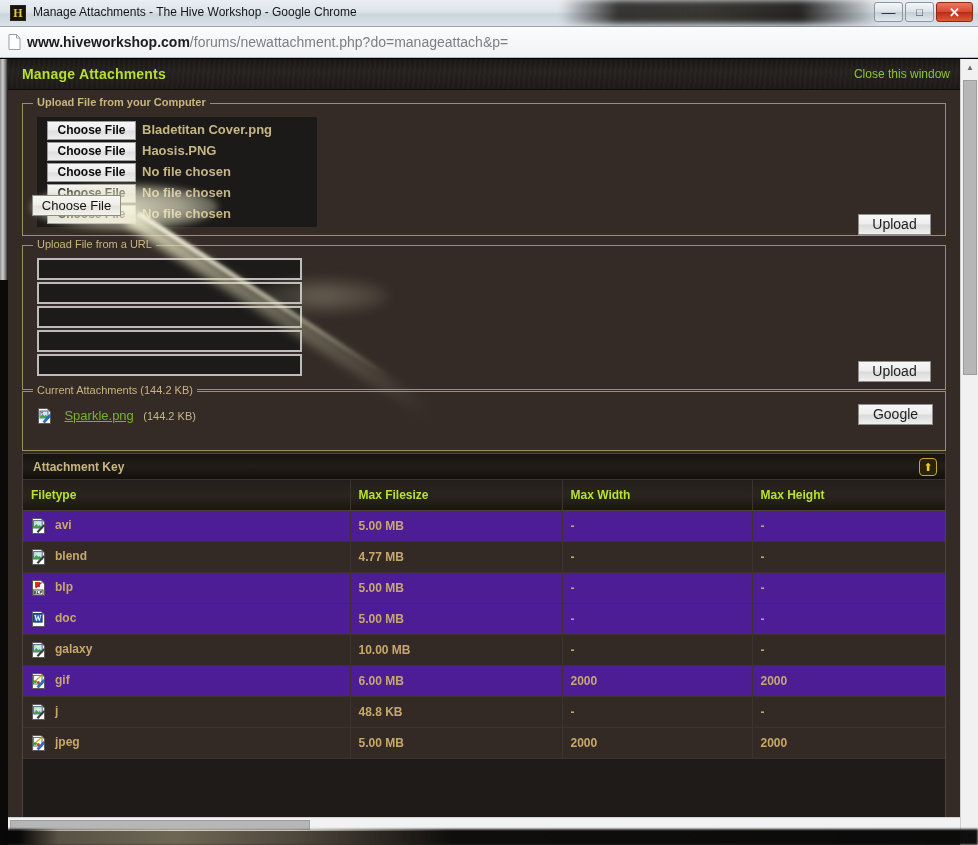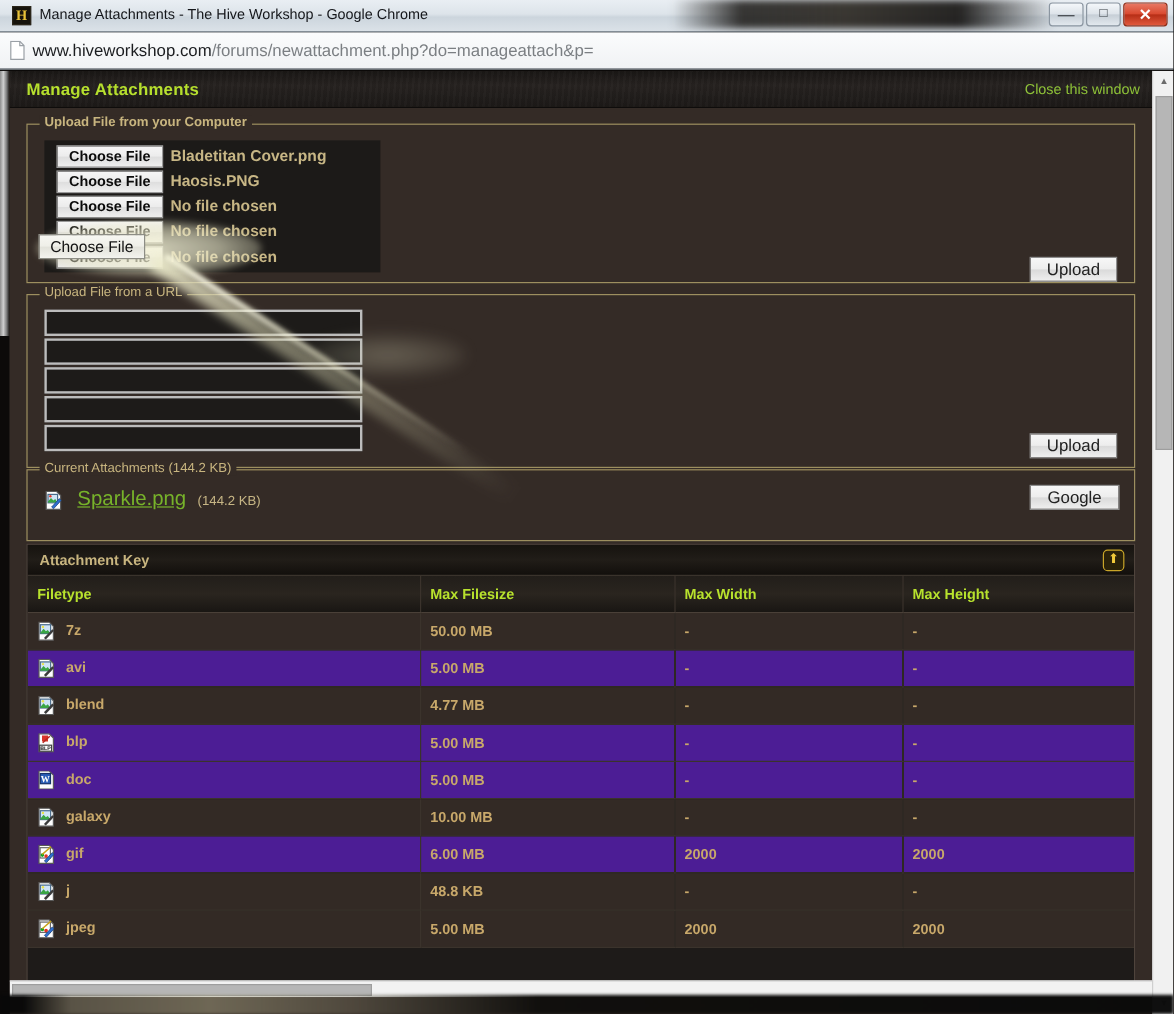--- a/index.html
+++ b/index.html
@@ -65,21 +65,21 @@
     background: linear-gradient(to bottom, #fbfcfd 0%, #f0f2f4 100%);
     border-bottom: 1px solid #b4bcc4;
   }
   #page-icon {
     position: absolute; left: 8px; top: 7px; width: 13px; height: 16px;
   }
   #url-text {
     position: absolute; left: 27px; top: 7px;
     font-size: 14px; color: #7b7f83; white-space: nowrap;
   }
-  #url-text b { color: #1b1d20; font-weight: normal; margin-top: 16px; }
+  #url-text b { color: #1b1d20; font-weight: bold; margin-top: 16px; }
 
   
   #viewport {
     position: absolute; left: 0; top: 59px; width: 978px; height: 786px;
     background: #342b26;
     overflow: hidden;
   }
   
   #left-gutter {
     position: absolute; left: 0; top: 0; width: 8px; height: 786px;
@@ -173,21 +173,21 @@
   #upload-btn-2 { left: 850px; top: 302px; width: 73px; height: 21px; line-height: 19px; }
   #remove-btn   { left: 850px; top: 345px; width: 75px; height: 21px; line-height: 19px; }
 
   
   #attach-row { position: absolute; left: 14px; top: 14px; height: 20px; }
   .fileicon {
     display: inline-block; vertical-align: -4px;
     width: 16px; height: 16px; position: relative;
   }
   #attach-link {
-    font-size: 17px; color: #77b32a; text-decoration: underline;
+    font-size: 13px; color: #77b32a; text-decoration: underline;
     cursor: pointer; margin-left: 7px;
   }
   #attach-size { font-size: 11px; color: #c7b685; margin-left: 5px; }
 
   
   #keypanel {
     position: absolute; left: 14px; top: 394px; width: 924px; height: 378px;
     border: 1px solid #4f443c;
     background: #1e1b19;
     overflow: hidden;
@@ -438,32 +438,20 @@
           </colgroup>
           <thead>
               <tr id="keythead">
                 <th>Filetype</th>
                 <th>Max Filesize</th>
                 <th>Max Width</th>
                 <th>Max Height</th>
               </tr>
             </thead>
           <tbody id="keytbody">
-              <tr class="odd">
-                <td class="ftype"><svg width="16" height="16" viewBox="0 0 16 16" class="ico">
-                    <path d="M1.5 0.5 H10 L13.5 4 V15.5 H1.5 Z" fill="#fdfdfd" stroke="#5a5a5a"></path>
-                    <rect x="2.6" y="2.6" width="8.6" height="7.4" fill="#cfe4f7" stroke="#4a6c8c"></rect>
-                    <path d="M2.6 9.2 L5.3 6 L7.3 8.1 L8.8 6.9 L11.2 10 H2.6 Z" fill="#39a544"></path>
-                    <circle cx="4.8" cy="4.4" r="1" fill="#e9e24a"></circle>
-                    <path d="M5.6 13.6 L12.6 6.3 L14 7.7 L7.2 15 Z" fill="#3b3b3b"></path>
-                  </svg><span class="tx">7z</span></td>
-                <td>50.00 MB</td>
-                <td>-</td>
-                <td>-</td>
-              </tr>
               <tr class="even">
                 <td class="ftype"><svg width="16" height="16" viewBox="0 0 16 16" class="ico">
                     <path d="M1.5 0.5 H10 L13.5 4 V15.5 H1.5 Z" fill="#fdfdfd" stroke="#5a5a5a"></path>
                     <rect x="2.6" y="2.6" width="8.6" height="7.4" fill="#cfe4f7" stroke="#4a6c8c"></rect>
                     <path d="M2.6 9.2 L5.3 6 L7.3 8.1 L8.8 6.9 L11.2 10 H2.6 Z" fill="#39a544"></path>
                     <circle cx="4.8" cy="4.4" r="1" fill="#e9e24a"></circle>
                     <path d="M5.6 13.6 L12.6 6.3 L14 7.7 L7.2 15 Z" fill="#3b3b3b"></path>
                   </svg><span class="tx">avi</span></td>
                 <td>5.00 MB</td>
                 <td>-</td>

